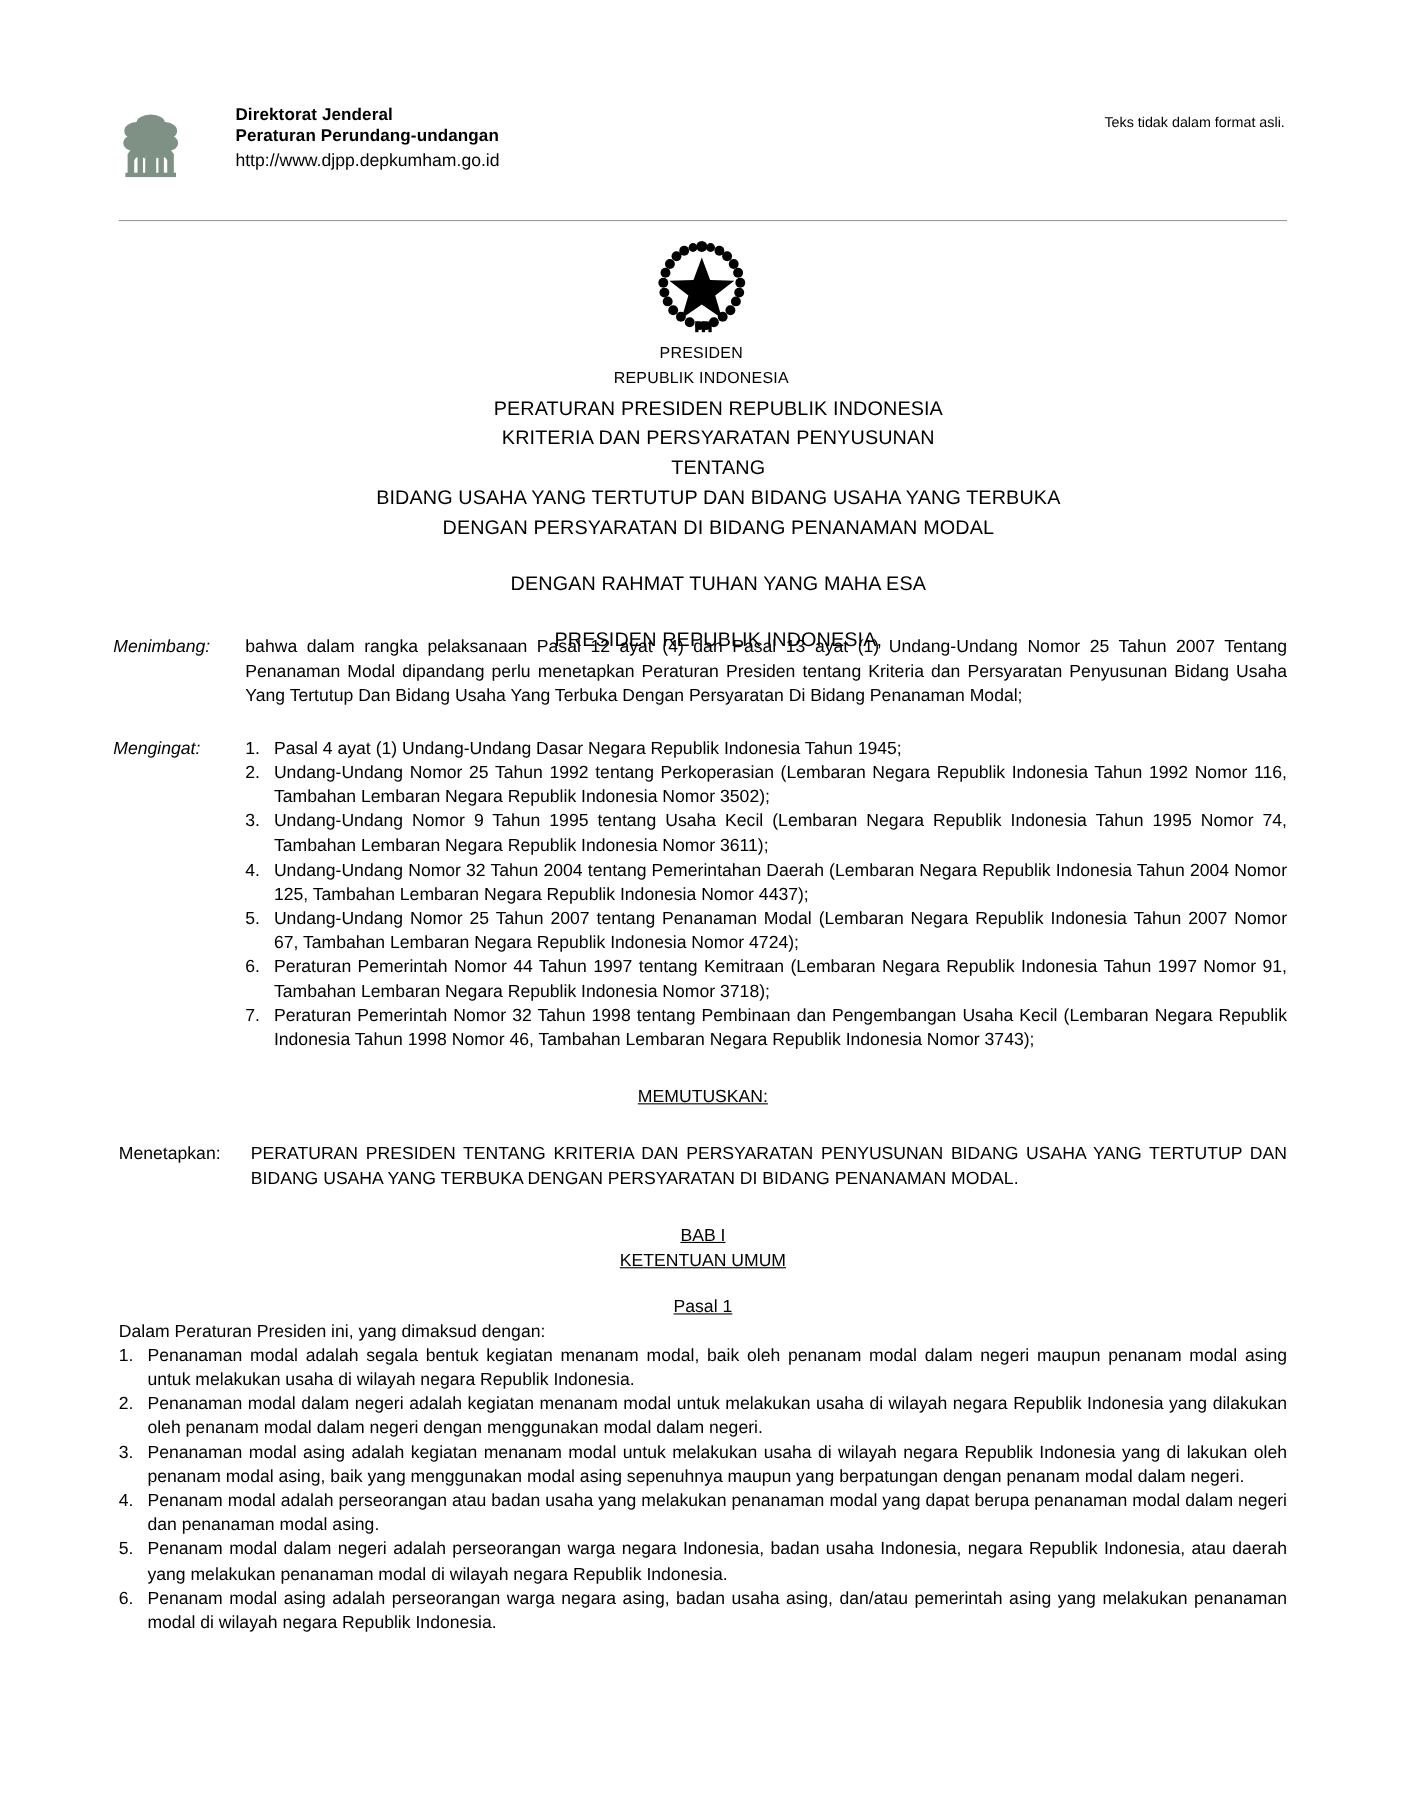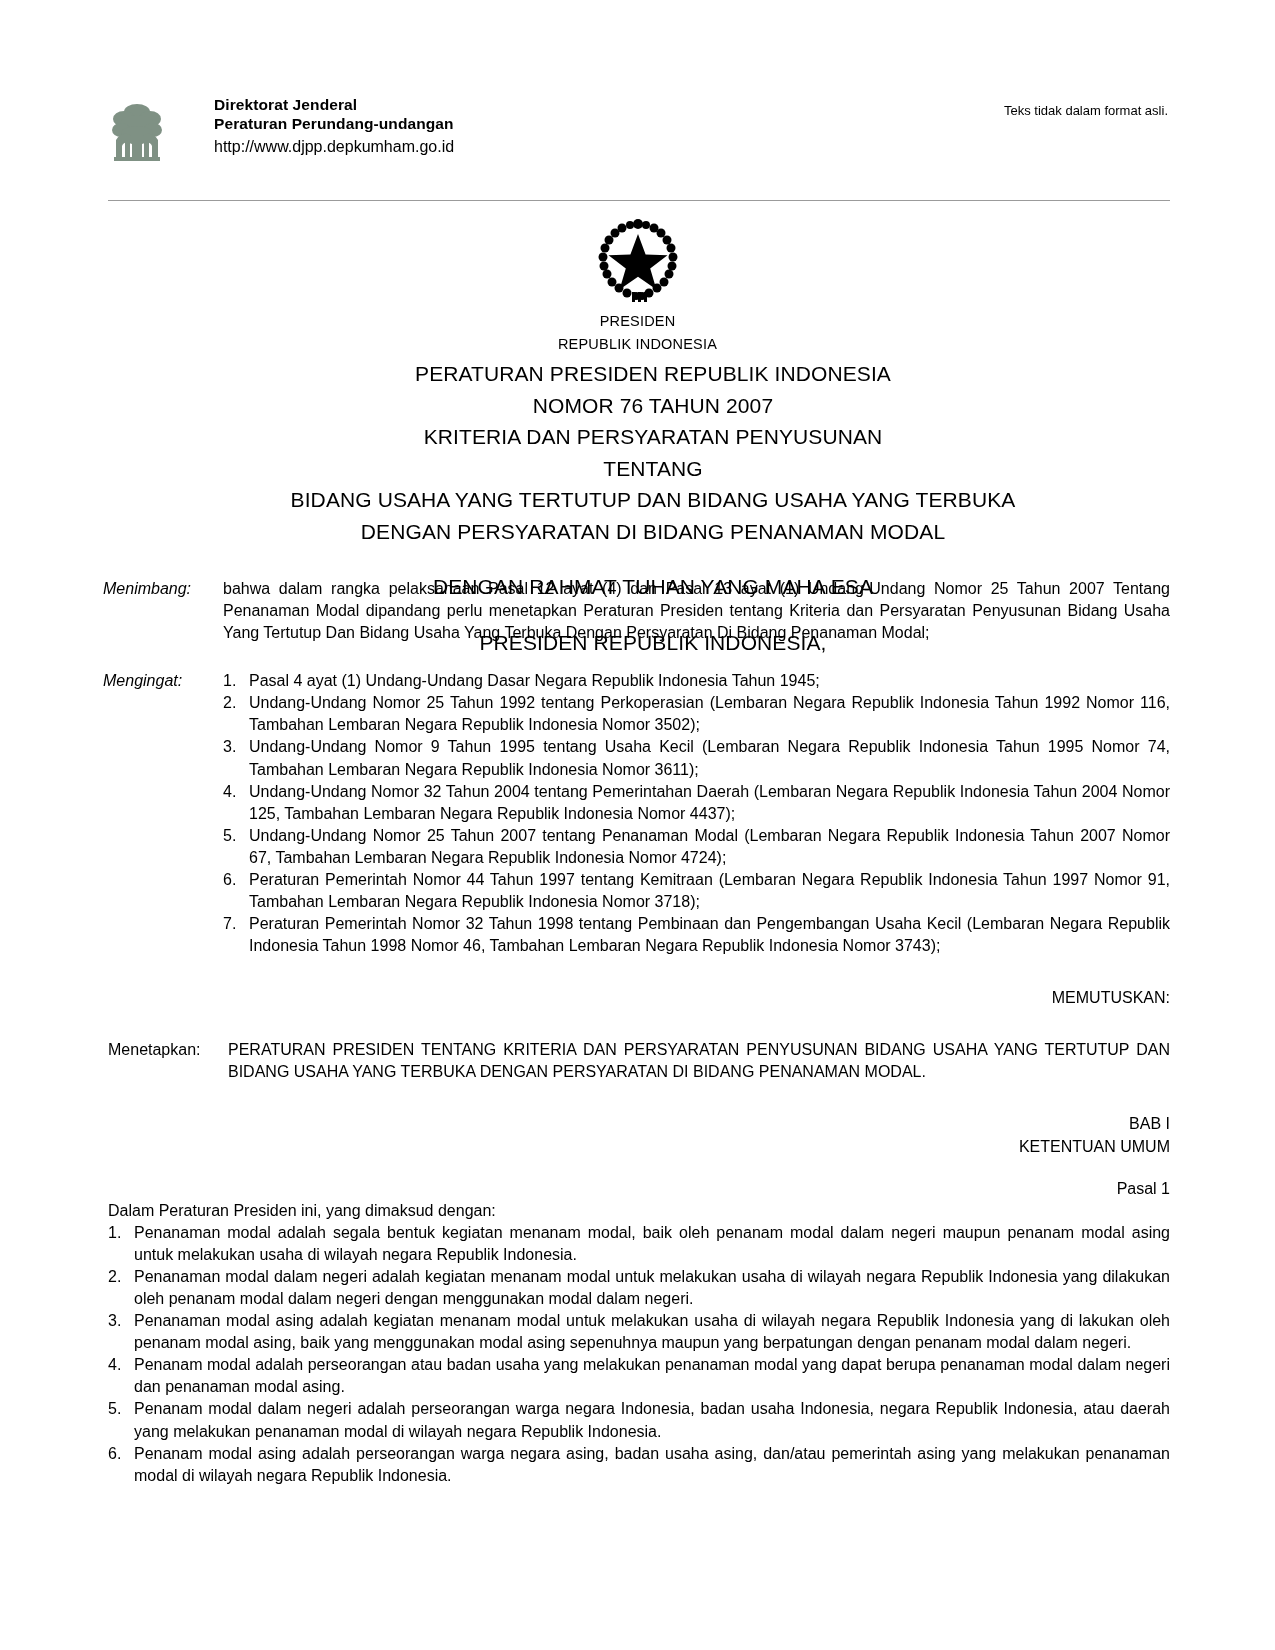--- a/index.html
+++ b/index.html
@@ -99,21 +99,21 @@
     letter-spacing: 0.2px;
   }
 
   
   .title-block {
     position: absolute;
     left: 0;
     right: 0;
     top: 358px;
     text-align: center;
-    font-size: 21px;
+    font-size: 18px;
     line-height: 1.5;
     letter-spacing: 0.1px;
     padding-left: 31px;
   }
   .title-block .gap {
     height: 24px;
   }
 
   
   .body-area {
@@ -162,21 +162,22 @@
     left: 0;
     top: 0;
     width: 22px;
     text-align: left;
   }
 
   
   .mengingat-list > li { padding-left: 28px; }
 
   .centered {
-    text-align: right;
+    text-align: center;
+    text-decoration: underline;
   }
 
   .pasal-list {
     margin-top: 0;
   }
   .pasal-list > li { padding-left: 24px; }
 
   .dalam-line { text-align: left; }
 </style>
 </head>
@@ -258,21 +259,20 @@
           <polygon points="46,18 53.6,38.6 75.5,39.2 58.2,52.6 64.4,73.6 46,60.8 27.6,73.6 33.8,52.6 16.5,39.2 38.4,38.6"></polygon>
         </g>
       </svg>
     </div>
     <div class="emblem-cap">PRESIDEN</div>
     <div class="emblem-cap">REPUBLIK INDONESIA</div>
   </div>
 
   <div class="title-block">
     <div>PERATURAN PRESIDEN REPUBLIK INDONESIA</div>
-    <div>NOMOR 76 TAHUN 2007</div>
     <div>KRITERIA DAN PERSYARATAN PENYUSUNAN</div>
     <div>TENTANG</div>
     <div>BIDANG USAHA YANG TERTUTUP DAN BIDANG USAHA YANG TERBUKA</div>
     <div>DENGAN PERSYARATAN DI BIDANG PENANAMAN MODAL</div>
     <div class="gap"></div>
     <div>DENGAN RAHMAT TUHAN YANG MAHA ESA</div>
     <div class="gap"></div>
     <div>PRESIDEN REPUBLIK INDONESIA,</div>
   </div>
 

